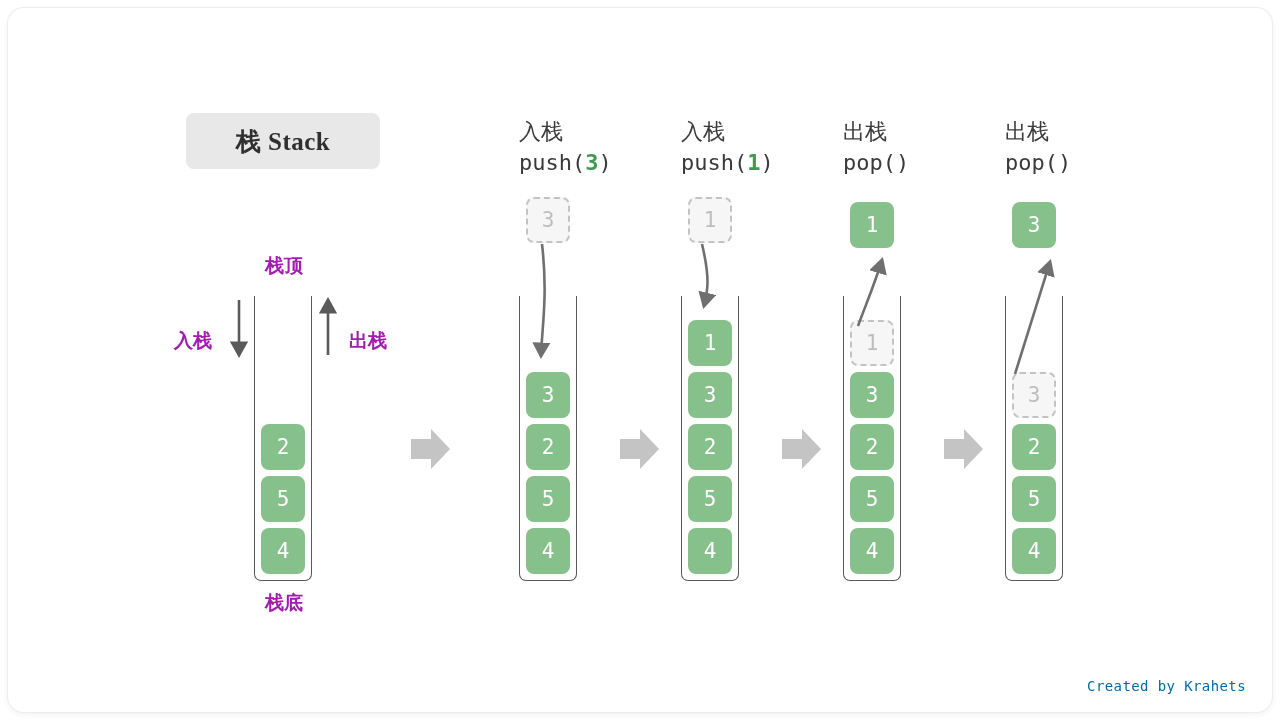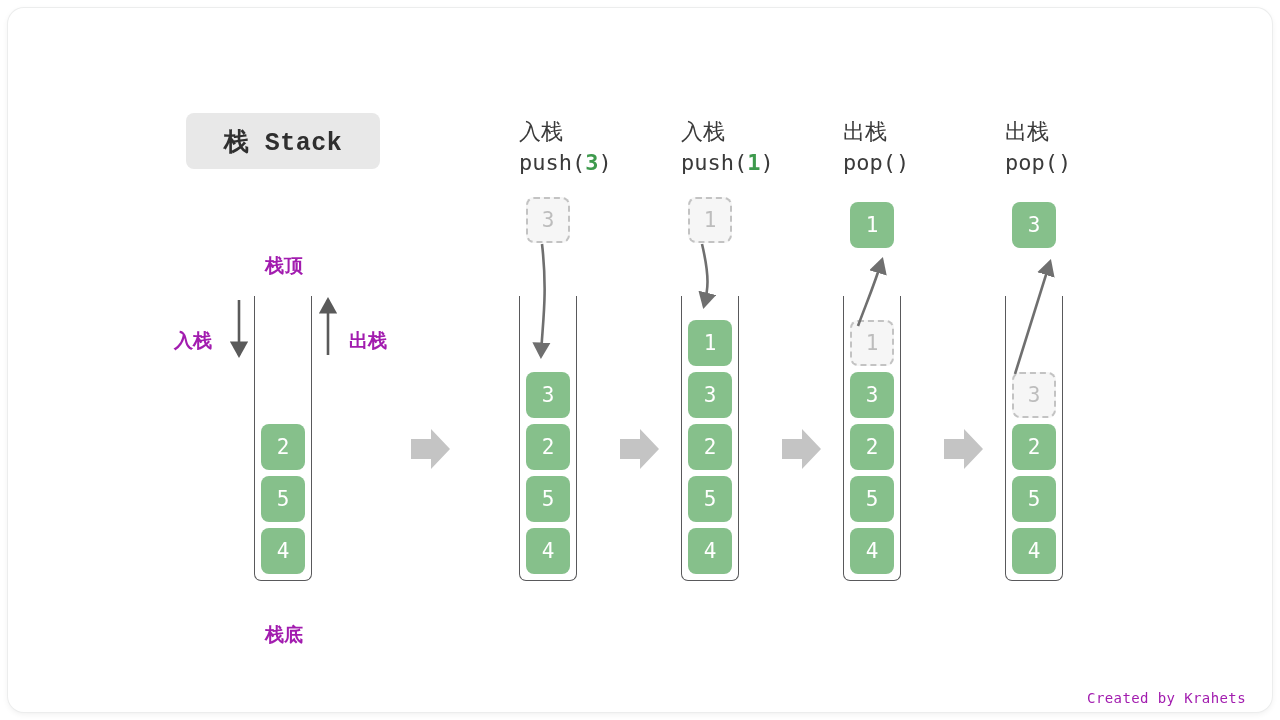--- a/index.html
+++ b/index.html
@@ -30,21 +30,21 @@
     position: absolute;
     left: 178px;
     top: 105px;
     width: 194px;
     height: 56px;
     background: #e8e8e8;
     border-radius: 8px;
     display: flex;
     align-items: center;
     justify-content: center;
-    font-family: Liberation Mono, monospace;
+    font-family: Liberation Serif, serif;
     font-size: 25px;
     font-weight: 700;
     color: #2f2f2f;
     letter-spacing: 0.5px;
   }
 
   
   .col-head {
     position: absolute;
     font-family: "DejaVu Sans Mono", "Liberation Mono", monospace;
@@ -105,36 +105,36 @@
     position: absolute;
     left: 0; top: 0;
     width: 1264px; height: 704px;
     pointer-events: none;
   }
 
   
   .credit {
     position: absolute;
     right: 26px;
-    bottom: 6px;
+    bottom: 18px;
     font-family: "DejaVu Sans Mono", "Liberation Mono", monospace;
     font-size: 14px;
-    color: #a21caf;
+    color: #0369a1;
     letter-spacing: 0.4px;
   }
 </style>
 </head>
 <body>
 
 <div id="canvas">
 
   <div class="title-chip">栈 Stack</div>
 
   <div class="lbl" style="left:257px; top:245px;">栈顶</div>
-  <div class="lbl" style="left:257px; top:614px;">栈底</div>
+  <div class="lbl" style="left:257px; top:582px;">栈底</div>
   <div class="lbl" style="left:166px; top:320px;">入栈</div>
   <div class="lbl" style="left:341px; top:320px;">出栈</div>
 
   <div class="col-head" style="left:511px; top:108px;">
     <span class="cn">入栈</span><br>
     <span>push(</span><span class="num">3</span><span>)</span>
   </div>
   <div class="col-head" style="left:673px; top:108px;">
     <span class="cn">入栈</span><br>
     <span>push(</span><span class="num">1</span><span>)</span>

